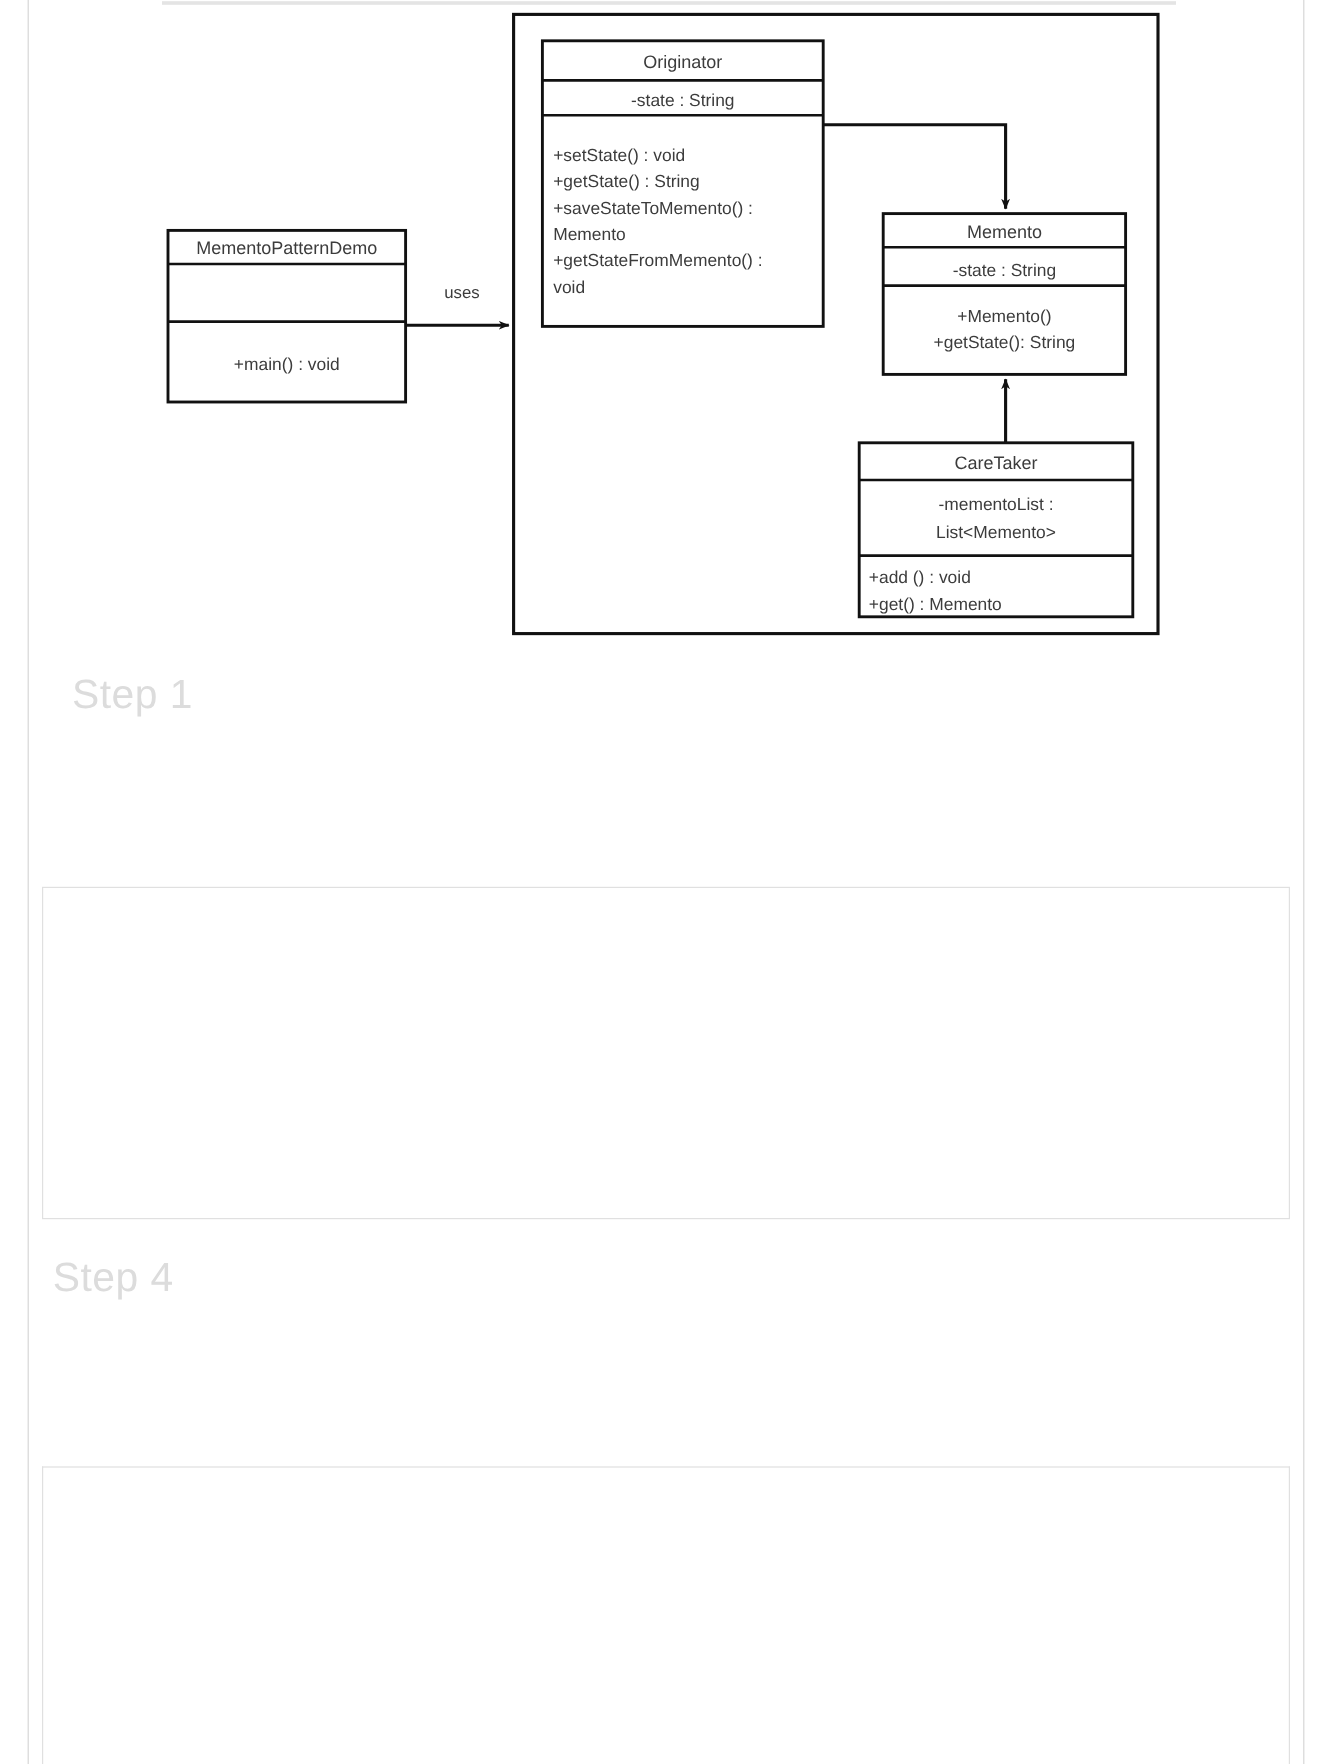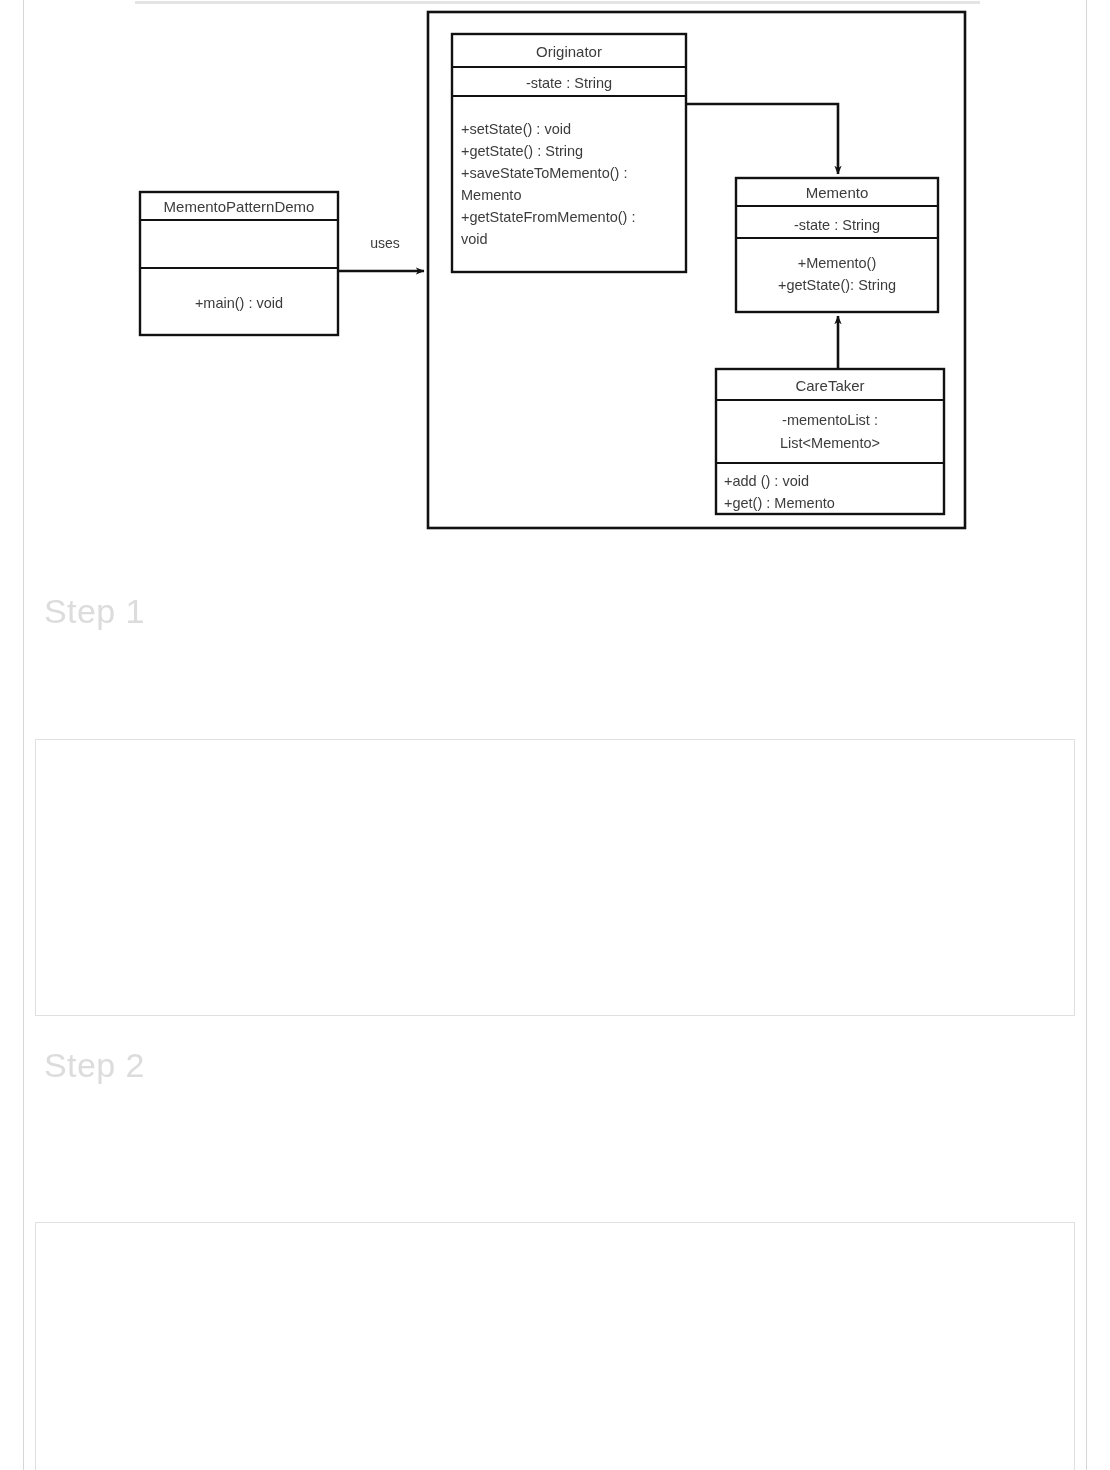--- a/index.html
+++ b/index.html
@@ -94,21 +94,21 @@
   
   .step-heading {
     position: absolute;
     left: 44px;
     font-size: 34px;
     color: #dcdcdc;
     font-family: "Liberation Sans", sans-serif;
     letter-spacing: 0.4px;
     white-space: nowrap;
   }
-  #step-1-heading { top: 592px; }
+  #step-1-heading { top: 560px; margin-left: 16px; }
   #step-2-heading { top: 1046px; }
 
   .content-box {
     position: absolute;
     left: 35px;
     width: 1040px;
     border: 1px solid #e0e0e0;
     background: #ffffff;
     box-sizing: border-box;
   }
@@ -186,14 +186,14 @@
       <text class="uml-text uml-member-center" x="830" y="448">List&lt;Memento&gt;</text>
       <text class="uml-text uml-member" x="724" y="486">+add () : void</text>
       <text class="uml-text uml-member" x="724" y="508">+get() : Memento</text>
     </g>
   </svg>
 </div>
 
 <div class="step-heading" id="step-1-heading">Step 1</div>
 <div class="content-box" id="step-1-box"></div>
 
-<div class="step-heading" id="step-2-heading">Step 2</div>
+<div class="step-heading" id="step-2-heading">Step 4</div>
 <div class="content-box" id="step-2-box"></div>
 
 </body></html>

